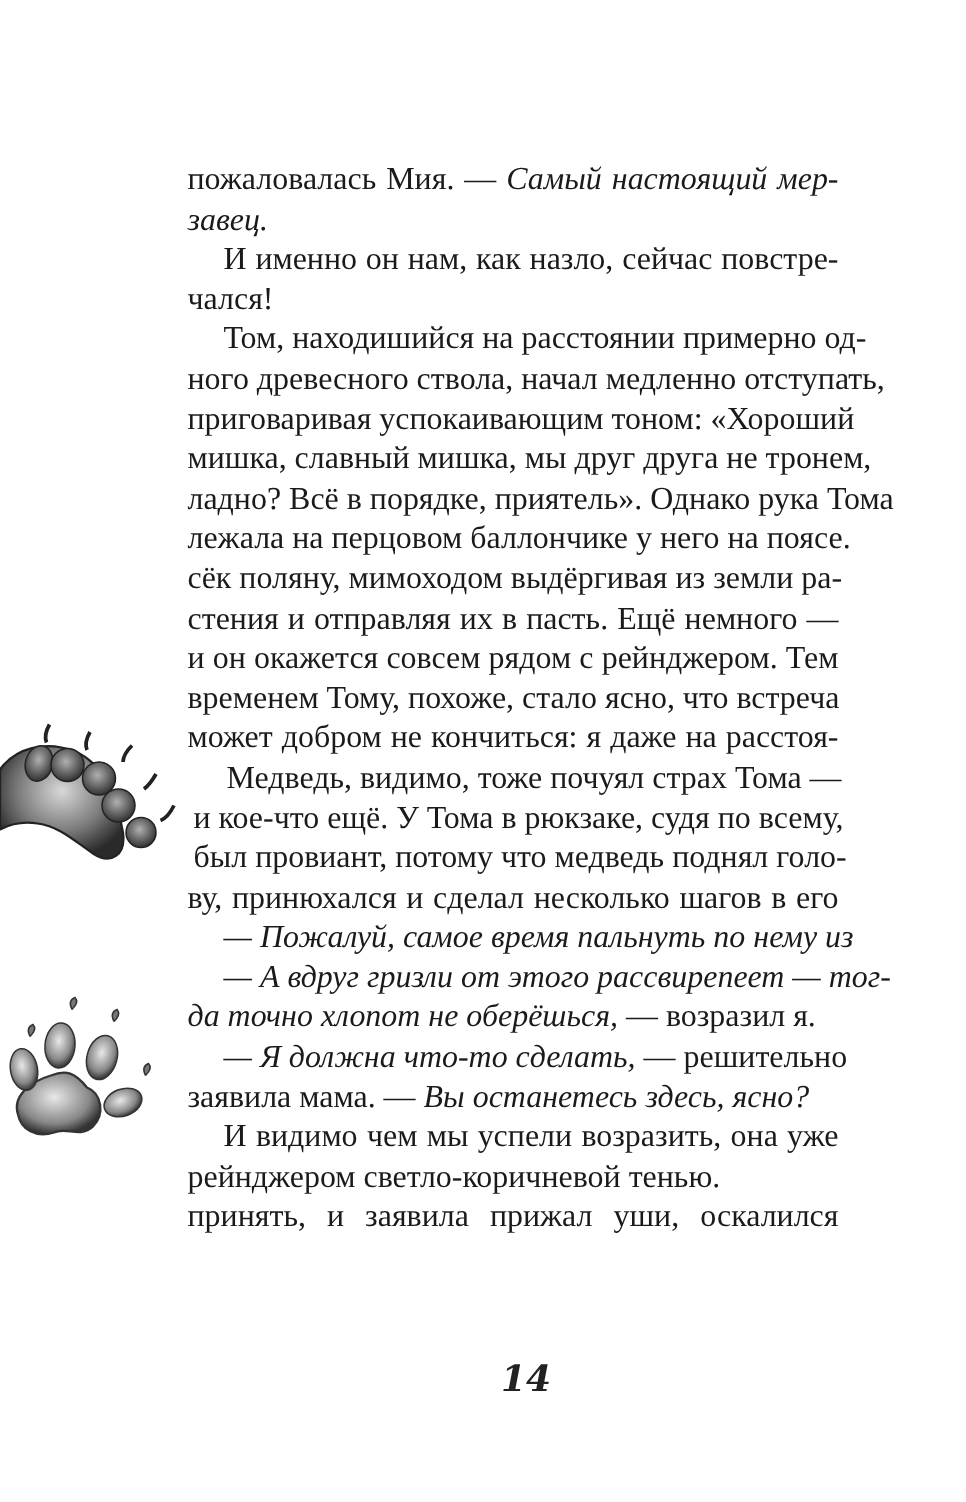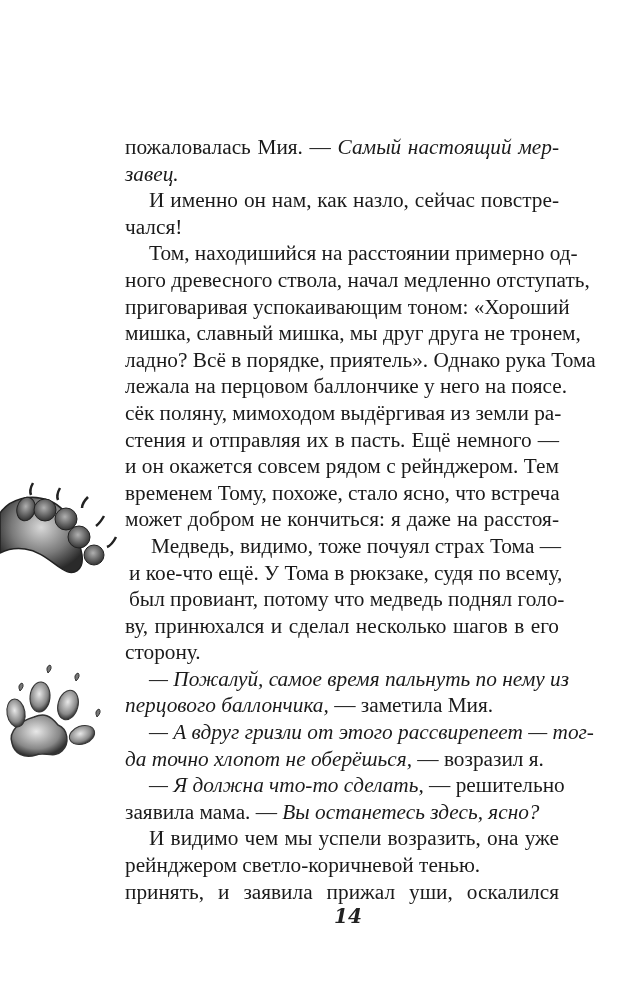--- a/index.html
+++ b/index.html
@@ -2,32 +2,32 @@
 <html><head>
 <meta charset="utf-8">
 <style>
   html, body { margin: 0; padding: 0; }
   body {
     width: 644px; height: 1001px; background: #ffffff; position: relative; overflow: hidden;
     font-family: "Liberation Serif", "DejaVu Serif", serif; color: #1a1a1a;
   }
   .text-block {
     position: absolute; left: 125px; top: 106px; width: 434px;
-    font-size: 21.3px; line-height: 26.6px; margin-top: 28px;
+    font-size: 21.3px; line-height: 26.6px;
   }
   .line {
     height: 26.6px; white-space: nowrap; text-align: justify; text-align-last: justify;
   }
   .line.last { text-align-last: left; }
   .line.indent { padding-left: 24px; }
   .line.indent-lg { padding-left: 26px; }
   .line.ind2 { padding-left: 4px; }
   i { font-style: italic; }
   .page-number {
-    position: absolute; left: 334px; top: 904px; font-size: 20px; font-style: italic;
+    position: absolute; left: 334px; top: 904px; font-size: 24px; font-style: italic;
     font-family: "DejaVu Serif", serif; font-weight: bold; color: #222;
   }
   .paw { position: absolute; }
 </style>
 </head>
 <body>
 
 <div class="text-block" id="text-block">
     <div class="line"><span>пожаловалась Мия. — </span><i>Самый настоящий мер-</i></div>
     <div class="line last"><i>завец.</i></div>
@@ -41,23 +41,21 @@
     <div class="line last"><span>лежала на перцовом баллончике у него на поясе.</span></div>
     <div class="line"><span>сёк поляну, мимоходом выдёргивая из земли ра-</span></div>
     <div class="line"><span>стения и отправляя их в пасть. Ещё немного —</span></div>
     <div class="line"><span>и он окажется совсем рядом с рейнджером. Тем</span></div>
     <div class="line"><span>временем Тому, похоже, стало ясно, что встреча</span></div>
     <div class="line"><span>может добром не кончиться: я даже на расстоя-</span></div>
     <div class="line indent-lg"><span>Медведь, видимо, тоже почуял страх Тома —</span></div>
     <div class="line ind2"><span>и кое-что ещё. У Тома в рюкзаке, судя по всему,</span></div>
     <div class="line ind2"><span>был провиант, потому что медведь поднял голо-</span></div>
     <div class="line"><span>ву, принюхался и сделал несколько шагов в его</span></div>
-    <div class="line last"><span>сторону.</span></div>
     <div class="line indent"><i>— Пожалуй, самое время пальнуть по нему из</i></div>
-    <div class="line last"><i>перцового баллончика,</i><span> — заметила Мия.</span></div>
     <div class="line indent"><i>— А вдруг гризли от этого рассвирепеет — тог-</i></div>
     <div class="line last"><i>да точно хлопот не оберёшься,</i><span> — возразил я.</span></div>
     <div class="line indent"><i>— Я должна что-то сделать,</i><span> — решительно</span></div>
     <div class="line last"><span>заявила мама. — </span><i>Вы останетесь здесь, ясно?</i></div>
     <div class="line indent"><span>И видимо чем мы успели возразить, она уже</span></div>
     <div class="line last"><span>рейнджером светло-коричневой тенью.</span></div>
     <div class="line"><span>принять, и заявила прижал уши, оскалился</span></div>
   </div>
 
 <svg class="paw" style="left:0;top:455px" width="125" height="125" viewBox="0 0 125 125">

